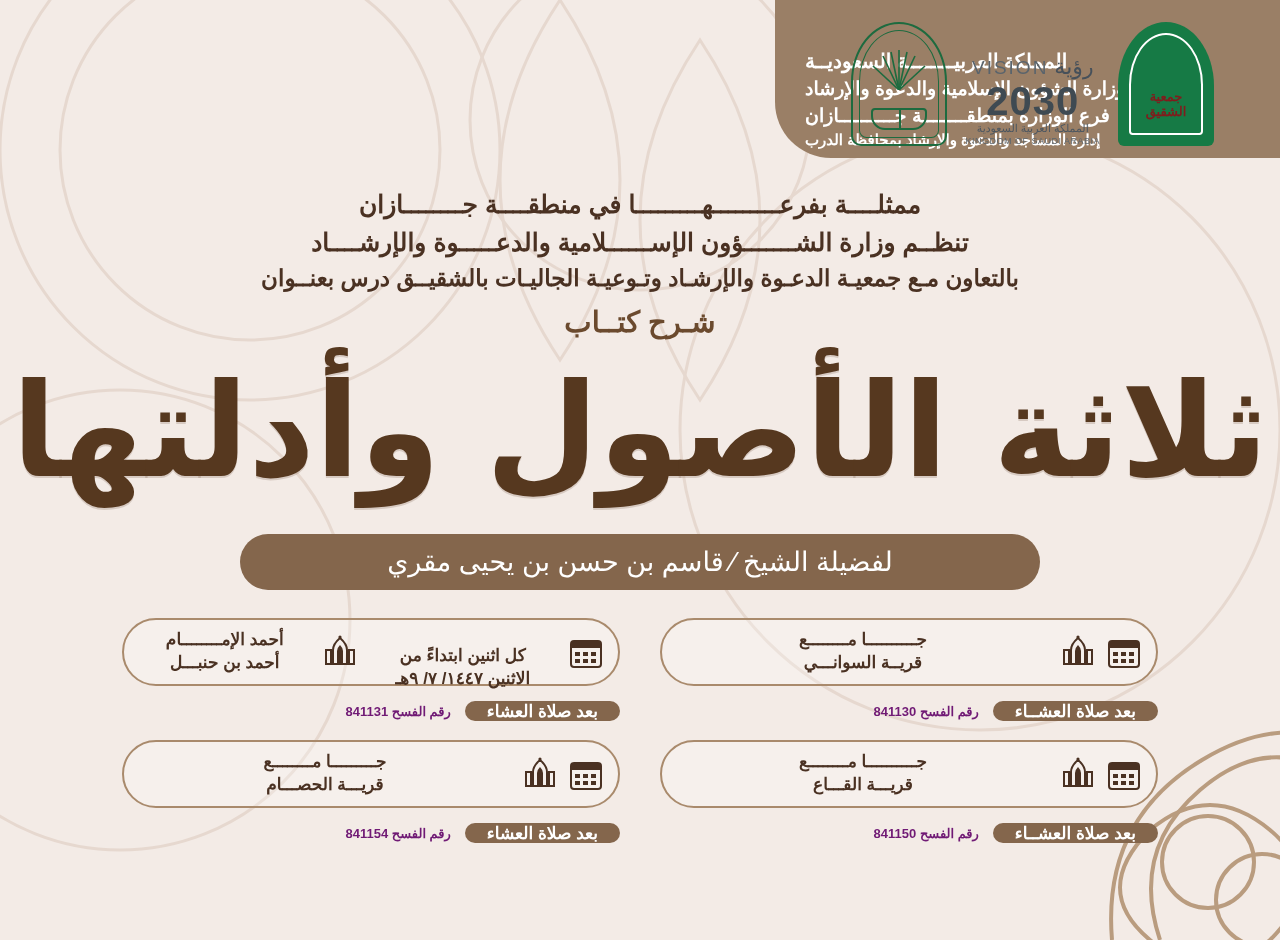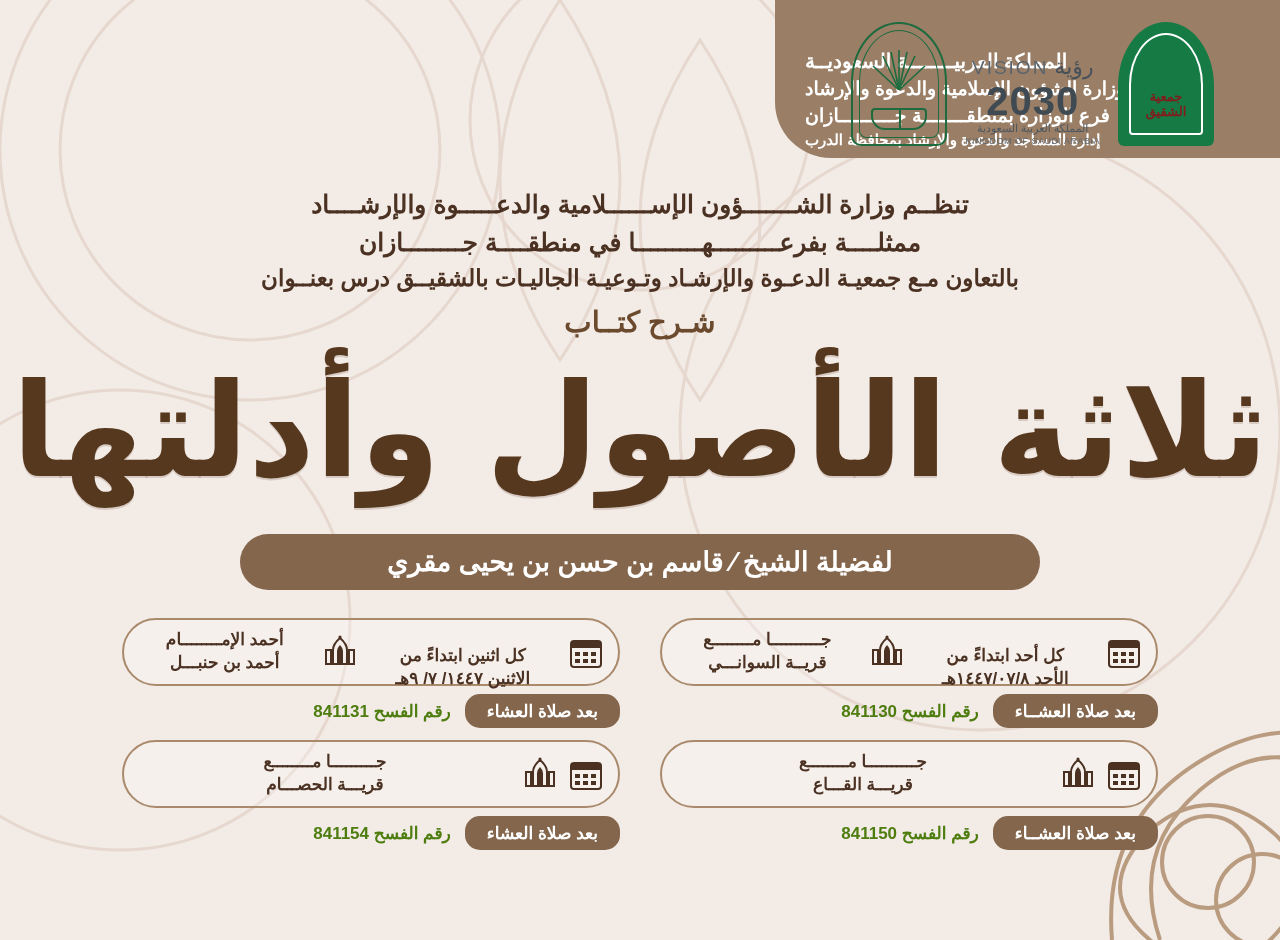--- a/index.html
+++ b/index.html
@@ -97,21 +97,21 @@
   .vision .v-top {
     font-size: 19px; letter-spacing: 2px;
     color: #5a646c; display: flex; align-items: baseline; gap: 6px;
     direction: ltr;
   }
   .vision .v-ar { font-size: 22px; color: #46505a; }
   .vision .v-num {
     font-size: 40px; font-weight: bold; letter-spacing: 1px;
     color: #3f4a52; line-height: 1; direction: ltr;
   }
-  .vision .v-sub1 { font-size: 11px; color: #4d5760; font-family: Liberation Serif, serif; }
+  .vision .v-sub1 { font-size: 11px; color: #4d5760; }
   .vision .v-sub2 { font-size: 9px; color: #5d666e; letter-spacing: .5px; direction: ltr; }
 
   
   .arch-logo {
     width: 96px; height: 124px;
     position: relative;
   }
   .arch-logo .arch {
     position: absolute; inset: 0;
     background: #167a45;
@@ -171,21 +171,21 @@
   
   .speaker {
     position: absolute;
     top: 534px;
     left: 50%; transform: translateX(-50%);
     width: 800px; height: 56px;
     background: #84664c;
     border-radius: 28px;
     color: #fff;
     display: flex; align-items: center; justify-content: center;
-    font-size: 27px; font-weight: bold;
+    font-size: 27px; font-weight: normal;
     white-space: nowrap;
   }
 
   
   .sessions {
     position: absolute;
     top: 618px;
     left: 122px; right: 122px;
     display: grid;
     grid-template-columns: 1fr 1fr;
@@ -231,29 +231,29 @@
     display: flex;
     flex-direction: row;
     align-items: center;
     gap: 14px;
     height: 30px;
   }
   .strip .time-pill {
     background: #84664c;
     color: #fff;
     border-radius: 15px;
-    height: 34px;
+    height: 20px;
     padding: 4px 22px;
     display: flex; align-items: center; justify-content: center;
     font-size: 17px; font-weight: bold;
     white-space: nowrap;
   }
   .strip .fasah {
-    color: #4d7c0f;
-    font-size: 17px;
+    color: #701a75;
+    font-size: 13px;
     font-weight: bold;
     white-space: nowrap;
   }
 
   
   .ico { display: block; }
 </style>
 </head>
 <body>
 
@@ -318,22 +318,22 @@
     <div class="arch"></div>
     <div class="arch-in"></div>
     <div class="arch-txt">
       <div>جمعية</div>
       <div>الشقيق</div>
     </div>
   </div>
 </div>
 
 <div class="intro">
+  <div class="line">ممثلــــة بفرعـــــــــهـــــــــا في منطقــــة جــــــــازان</div>
   <div class="line">تنظــم وزارة الشـــــــؤون الإســــــلامية والدعـــــوة والإرشــــاد</div>
-  <div class="line">ممثلــــة بفرعـــــــــهـــــــــا في منطقــــة جــــــــازان</div>
   <div class="line small">بالتعاون مـع جمعيـة الدعـوة والإرشـاد وتـوعيـة الجاليـات بالشقيــق درس بعنــوان</div>
 </div>
 
 <div class="kitab">شـرح كتــاب</div>
 
 <div class="main-title">ثلاثة الأصول وأدلتها</div>
 
 <div class="speaker">لفضيلة الشيخ ⁄ قاسم بن حسن بن يحيى مقري</div>
 
 <div class="sessions">
@@ -345,24 +345,20 @@
         <rect x="3" y="7" width="30" height="7" fill="#4a3122"></rect>
         <g fill="#4a3122">
           <rect x="7" y="18" width="5" height="4"></rect>
             <rect x="15" y="18" width="5" height="4"></rect>
           <rect x="23" y="18" width="5" height="4"></rect>
             <rect x="7" y="25" width="5" height="4"></rect>
           <rect x="15" y="25" width="5" height="4"></rect>
             <rect x="23" y="25" width="5" height="4"></rect>
         </g>
       </svg>
-      <div class="date-block">
-        <div class="d1">كل أحد ابتداءً من</div>
-        <div class="d2">الأحد ١٤٤٧/٠٧/٨هـ</div>
-      </div>
       <svg class="ico" width="36" height="36" viewBox="0 0 36 36">
         <path d="M18 4 q7 6 7 12 v14 h-14 v-14 q0 -6 7 -12z" fill="none" stroke="#4a3122" stroke-width="2"></path>
         <path d="M18 11 q3 3 3 6 v13 h-6 v-13 q0 -3 3 -6z" fill="#4a3122"></path>
         <rect x="4" y="16" width="5" height="14" fill="none" stroke="#4a3122" stroke-width="2"></rect>
         <rect x="27" y="16" width="5" height="14" fill="none" stroke="#4a3122" stroke-width="2"></rect>
         <circle cx="18" cy="3" r="1.6" fill="#4a3122"></circle>
       </svg>
       <div class="place-block">
         <div class="p1">جــــــــــا مــــــــع</div>
         <div class="p2">قريــة  السوانـــي</div>

